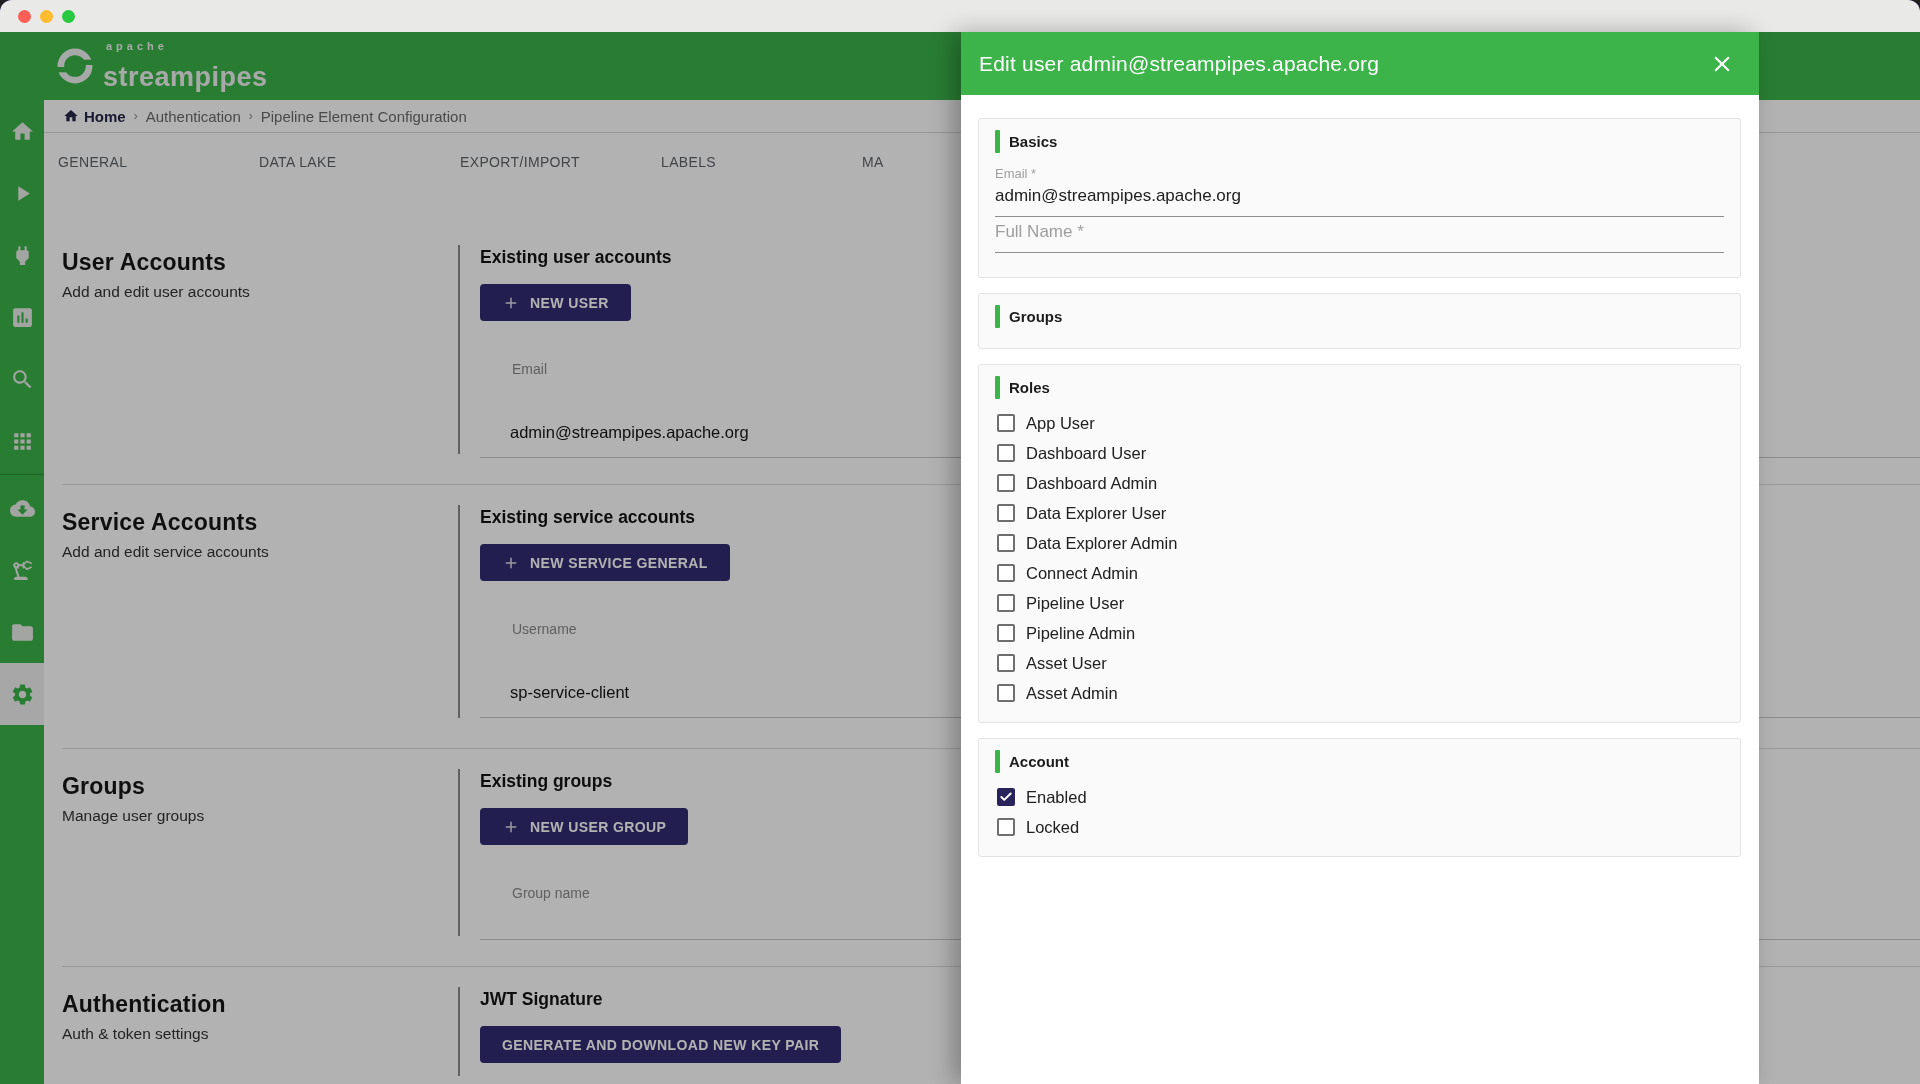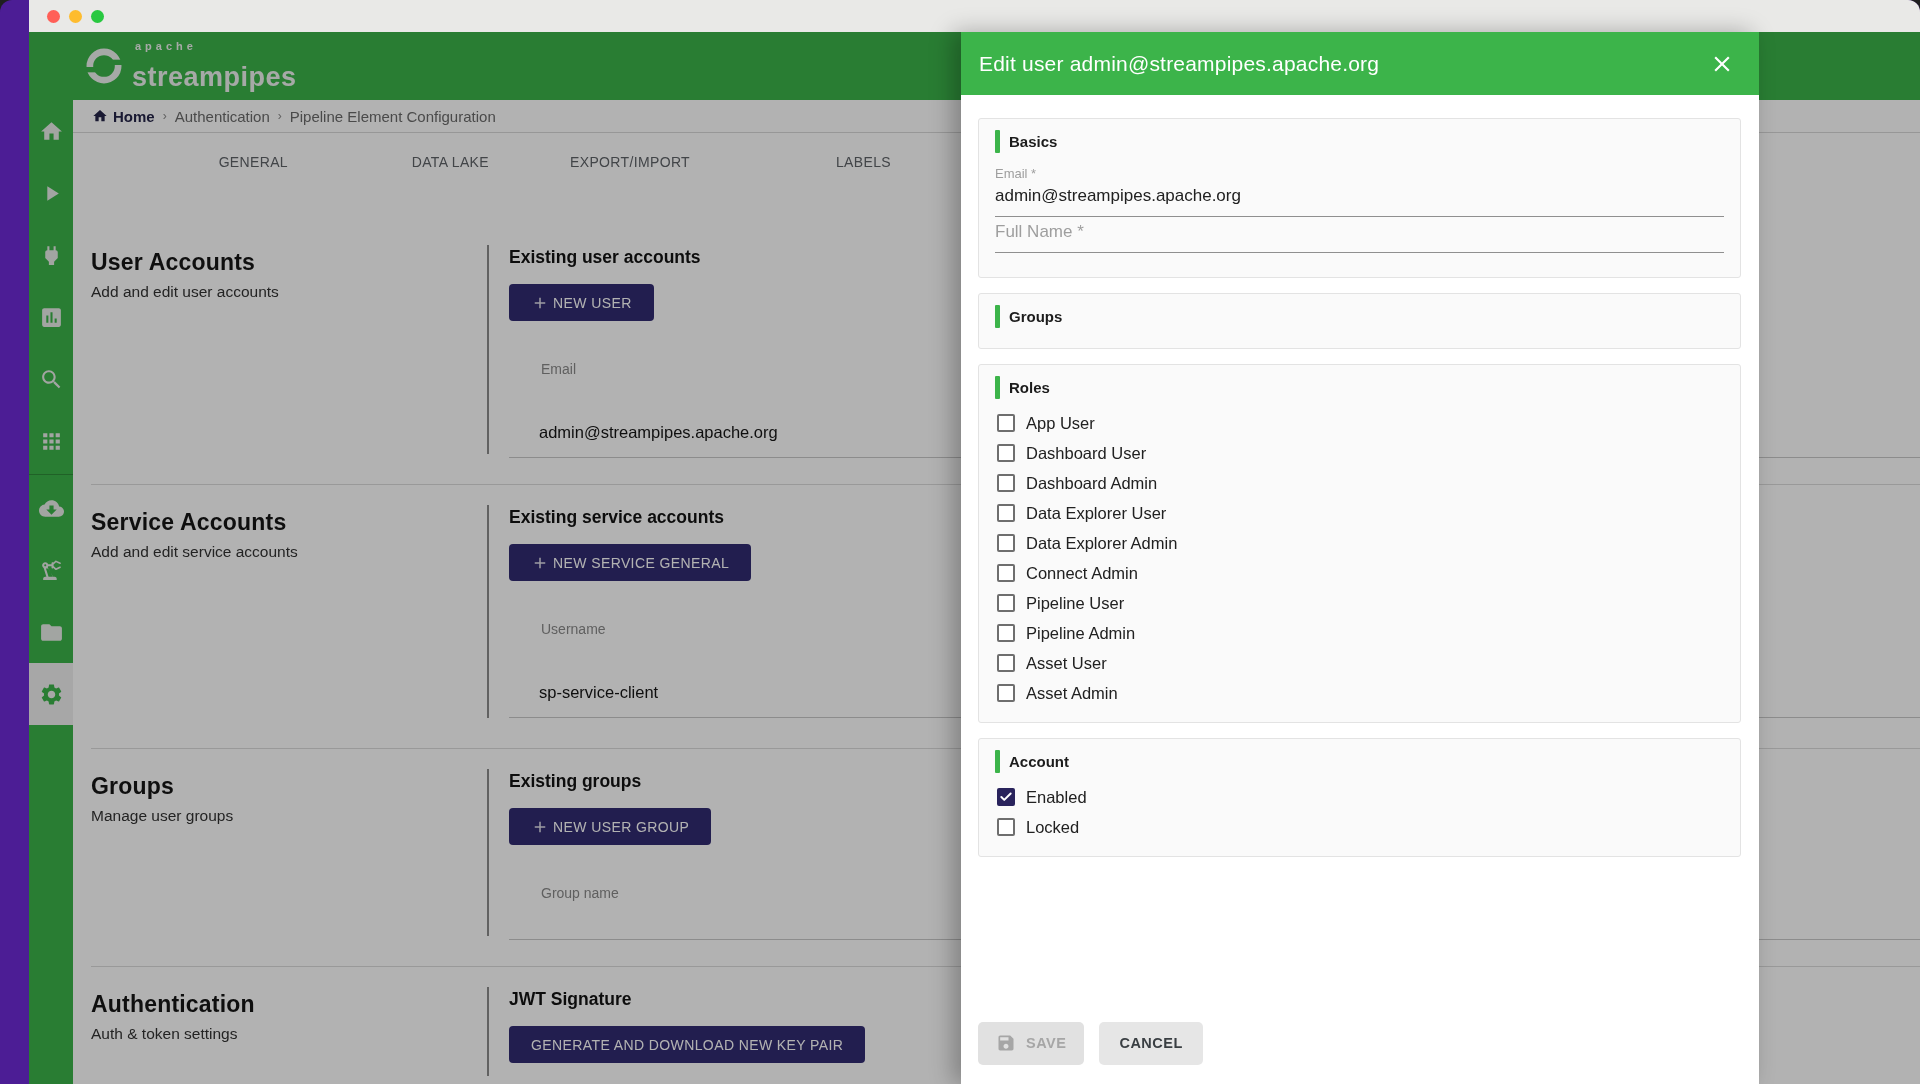--- a/index.html
+++ b/index.html
@@ -1,18 +1,18 @@
 <!DOCTYPE html>
 <html><head>
 <meta charset="utf-8">
 <style>
   * { box-sizing: border-box; margin: 0; padding: 0; }
   html,body { width:1920px; height:1084px; overflow:hidden; background:#1f1f1f; }
   body { font-family:"Liberation Sans", sans-serif; }
-  .screen { position:relative; width:1920px; height:1084px; background:#4c1d95; border-radius:12px 12px 0 0; overflow:hidden;padding-left:29px; }
+  .screen { position:relative; width:1920px; height:1084px; background:#4c1d95; border-radius:12px 12px 0 0; overflow:hidden; }
 
   
   .titlebar { height:32px; background:#e9e9e7; display:flex; align-items:center; padding-left:18px; gap:9px; }
   .tl-dot { width:13px; height:13px; border-radius:50%; cursor:pointer; }
   .tl-close { background:#ff5f57; }
   .tl-min { background:#febc2e; }
   .tl-max { background:#28c840; }
 
   
   .app { position:relative; height:1052px; display:flex; flex-direction:column; }
@@ -34,32 +34,32 @@
   
   .main { flex:1; background:#fff; min-width:0; overflow:hidden; display:flex; flex-direction:column; }
   .breadcrumb-bar { height:33px; border-bottom:1px solid #d8d8d8; display:flex; align-items:center; padding-left:19px; font-size:15px; color:#6b6b6b; gap:8px; flex:0 0 auto; }
   .crumb-home { display:flex; align-items:center; gap:5px; color:#262649; font-weight:700; cursor:pointer; }
   .crumb-home svg { width:16px; height:16px; fill:#262649; }
   .crumb-sep { color:#8d8d8d; font-size:12px; }
   .crumb { color:#6b6b6b; }
   .crumb.link { cursor:pointer; }
 
   .tabbar { height:58px; display:flex; align-items:center; padding-left:14px; flex:0 0 auto; }
-  .tab { width:201px; text-align:right; font-size:14px; font-weight:500; letter-spacing:0.35px; color:#5f6368; cursor:pointer; }
+  .tab { width:201px; text-align:left; font-size:14px; font-weight:500; letter-spacing:0.35px; color:#5f6368; cursor:pointer; }
 
   .content { padding:0 0 0 18px; flex:1; }
   .section { display:flex; border-top:1px solid #dcdcdc; padding:16px 0 26px 0; }
   .section.first { border-top:none; margin-top:34px; }
   .sec-left { width:396px; flex:0 0 auto; padding-top:8px; }
   .sec-left h2 { font-size:23px; font-weight:700; color:#161616; letter-spacing:0.2px; }
   .sec-left p { font-size:15.5px; color:#333; margin-top:7px; }
   .sec-vline { width:2px; background:#8c8c8c; flex:0 0 auto; margin:4px 0; }
   .sec-right { flex:1; padding:6px 0 0 20px; min-width:0; }
   .panel-title { font-size:17.5px; font-weight:700; color:#141414; margin-bottom:16px; }
-  .btn-navy { display:inline-flex; align-items:center; gap:4px; background:#322c72; color:#fff; font-family:"Liberation Sans",sans-serif; font-weight:400; font-size:14px; letter-spacing:0.4px; padding:0 22px; height:37px; border-radius:4px; border:none; cursor:pointer; white-space:nowrap; }
+  .btn-navy { display:inline-flex; align-items:center; gap:10px; background:#322c72; color:#fff; font-family:"Liberation Sans",sans-serif; font-weight:700; font-size:14px; letter-spacing:0.4px; padding:0 22px; height:37px; border-radius:4px; border:none; cursor:pointer; white-space:nowrap; }
   .btn-navy svg { width:18px; height:18px; fill:#fff; opacity:0.85; }
   .col-label { margin:40px 0 0 32px; color:#8a8a8a; font-size:14px; }
   .row-wrap { border-bottom:1px solid #c9c9c9; cursor:pointer; }
   .table-row { margin:46px 0 15px 30px; font-size:16.5px; color:#161616; }
   .table-underline { margin-top:38px; border-bottom:1px solid #c9c9c9; }
 
   
   .overlay { position:absolute; left:0; top:32px; right:0; bottom:0; background:rgba(0,0,0,0.30); z-index:5; }
 
   
@@ -374,26 +374,17 @@
               </span>
             <span class="cb-label">Enabled</span>
           </div>
           <div class="cb-row">
             <span class="cb"></span>
             <span class="cb-label">Locked</span>
           </div>
         </div>
       </div>
 
-      <div class="dialog-footer">
-        <button class="btn-save" aria-disabled="true">
-          <svg viewBox="0 0 24 24">
-              <path d="M17 3H5c-1.11 0-2 .9-2 2v14c0 1.1.89 2 2 2h14c1.1 0 2-.9 2-2V7l-4-4zm-5 16c-1.66 0-3-1.34-3-3s1.34-3 3-3 3 1.34 3 3-1.34 3-3 3zm3-10H5V5h10v4z"></path>
-            </svg>
-          <span>SAVE</span>
-        </button>
-        <button class="btn-cancel">CANCEL</button>
-      </div>
 
     </div>
   </div>
 
 </div>
 
 </body></html>

